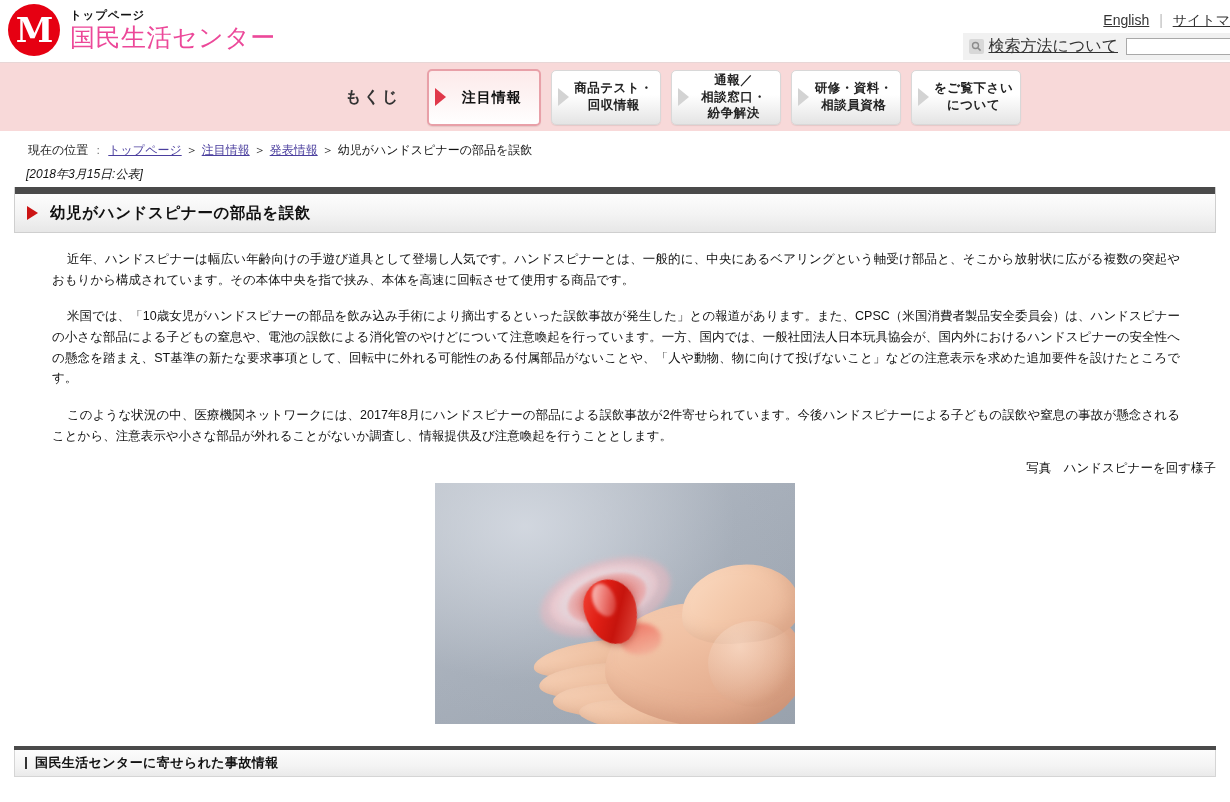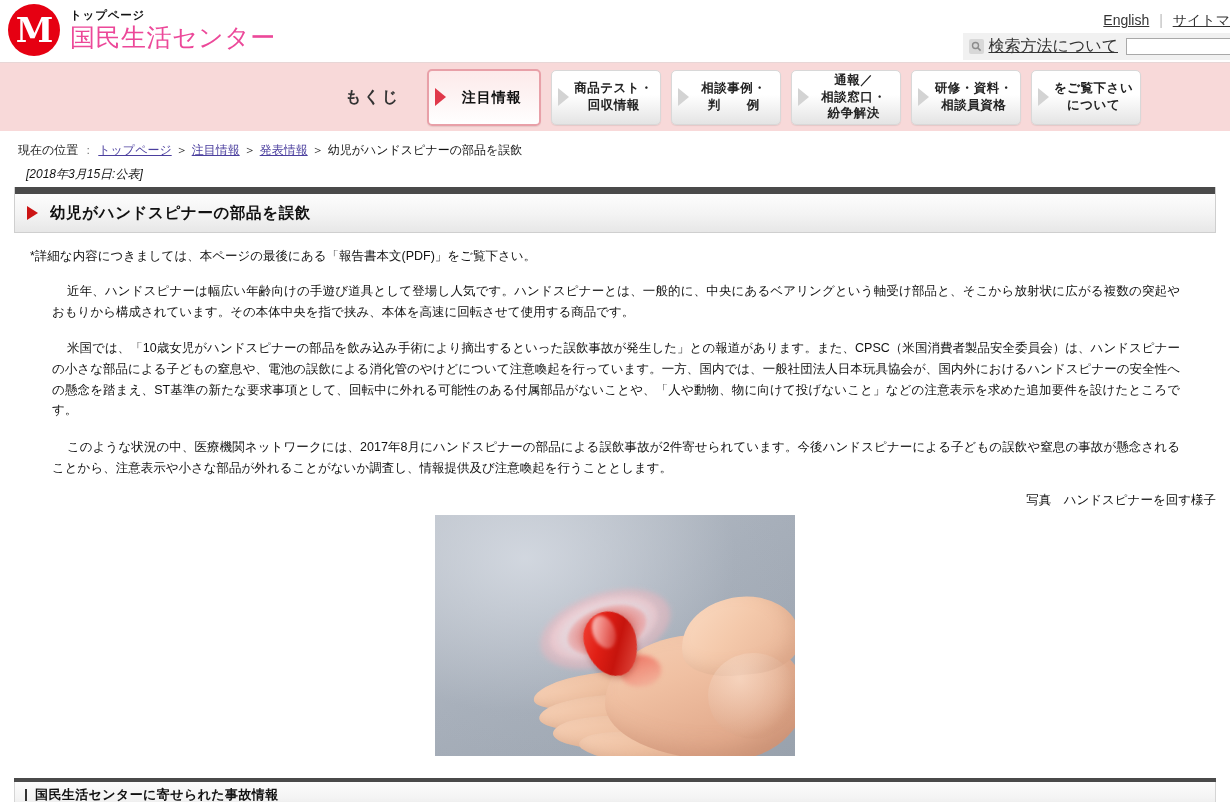--- a/index.html
+++ b/index.html
@@ -191,21 +191,21 @@
     border-left-color: #e0384a;
   }
   .nav-btn.active .nav-label {
     color: #111;
     font-size: 14px;
     letter-spacing: 1px;
   }
 
   
   .breadcrumb {
-    margin: 10px 0 0 18px;
+    margin: 10px 0 0 28px;
     font-size: 12px;
     color: #222;
     line-height: 1.6;
   }
   .breadcrumb .bc-label { color: #222; }
   .breadcrumb .bc-colon { color: #888; margin: 0 4px; }
   .breadcrumb a {
     color: #4b3f9e;
     text-decoration: underline;
   }
@@ -460,25 +460,20 @@
     <span class="arrow"></span>
     <span class="nav-label">注目情報</span>
   </div>
   <div class="nav-btn">
     <span class="arrow"></span>
     <span class="nav-label">商品テスト・
 回収情報</span>
   </div>
   <div class="nav-btn">
     <span class="arrow"></span>
-    <span class="nav-label">相談事例・
-判　　例</span>
-  </div>
-  <div class="nav-btn">
-    <span class="arrow"></span>
     <span class="nav-label">通報／
 相談窓口・
 紛争解決</span>
   </div>
   <div class="nav-btn">
     <span class="arrow"></span>
     <span class="nav-label">研修・資料・
 相談員資格</span>
   </div>
   <div class="nav-btn">
@@ -496,21 +491,20 @@
 
 <div class="title-wrap">
   <div class="title-topbar"></div>
   <div class="title-bar">
     <span class="title-arrow"></span>
     <span class="page-title">幼児がハンドスピナーの部品を誤飲</span>
   </div>
 </div>
 
 <div class="content">
-  <div class="note-line">*詳細な内容につきましては、本ページの最後にある「報告書本文(PDF)」をご覧下さい。</div>
 
   <p class="para">近年、ハンドスピナーは幅広い年齢向けの手遊び道具として登場し人気です。ハンドスピナーとは、一般的に、中央にあるベアリングという軸受け部品と、そこから放射状に広がる複数の突起やおもりから構成されています。その本体中央を指で挟み、本体を高速に回転させて使用する商品です。</p>
   <p class="para">米国では、「10歳女児がハンドスピナーの部品を飲み込み手術により摘出するといった誤飲事故が発生した」との報道があります。また、CPSC（米国消費者製品安全委員会）は、ハンドスピナーの小さな部品による子どもの窒息や、電池の誤飲による消化管のやけどについて注意喚起を行っています。一方、国内では、一般社団法人日本玩具協会が、国内外におけるハンドスピナーの安全性への懸念を踏まえ、ST基準の新たな要求事項として、回転中に外れる可能性のある付属部品がないことや、「人や動物、物に向けて投げないこと」などの注意表示を求めた追加要件を設けたところです。</p>
   <p class="para">このような状況の中、医療機関ネットワークには、2017年8月にハンドスピナーの部品による誤飲事故が2件寄せられています。今後ハンドスピナーによる子どもの誤飲や窒息の事故が懸念されることから、注意表示や小さな部品が外れることがないか調査し、情報提供及び注意喚起を行うこととします。</p>
 
   <div class="photo-block">
     <div class="photo-caption">写真　ハンドスピナーを回す様子</div>
     <div class="photo-frame">
       <div class="bg-sheen"></div>
       <div class="ring ring-outer"></div>

